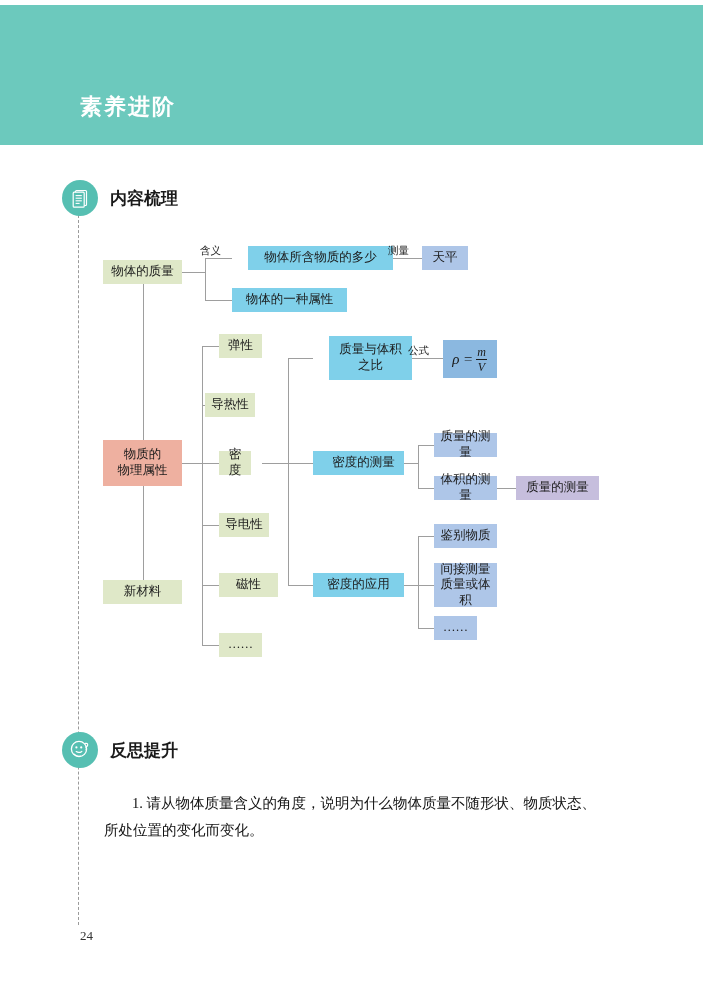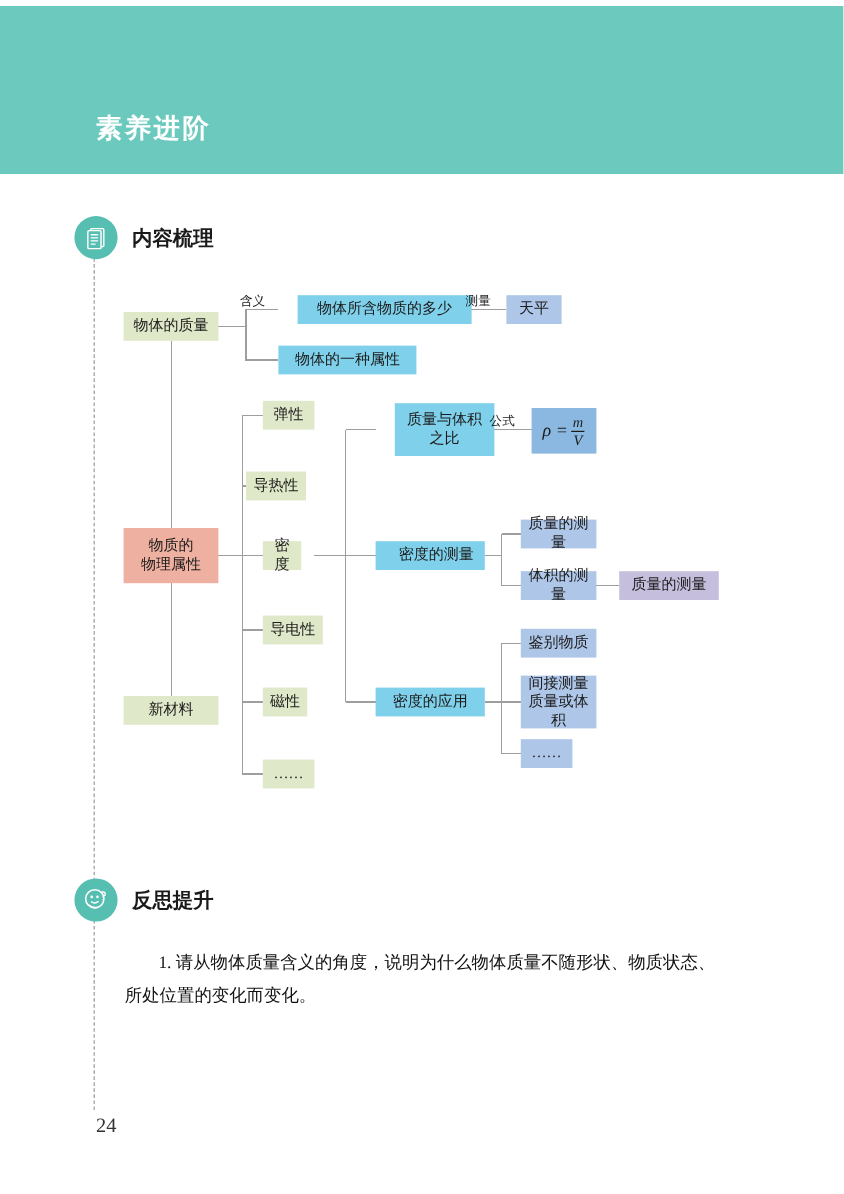--- a/index.html
+++ b/index.html
@@ -141,21 +141,21 @@
     color: #111111;
     text-indent: 28px;
     font-family: "Liberation Serif", "DejaVu Serif", serif;
   }
 
   
   .page-num {
     position: absolute;
     left: 80px;
     top: 928px;
-    font-size: 17px;
+    font-size: 13px;
     color: #333333;
     font-family: "Liberation Serif", "DejaVu Serif", serif;
   }
 </style>
 </head>
 <body>
 
 <div class="header-band"></div>
 <div class="header-title">素养进阶</div>
 
@@ -236,21 +236,21 @@
 
 <div class="node n-salmon" style="left:103px; top:440px; width:79px; height:46px;">物质的
 物理属性</div>
 
 <div class="node n-green" style="left:103px; top:580px; width:79px; height:24px;">新材料</div>
 
 <div class="node n-green" style="left:219px; top:334px; width:43px; height:24px;">弹性</div>
 <div class="node n-green" style="left:205px; top:393px; width:50px; height:24px;">导热性</div>
 <div class="node n-green" style="left:219px; top:451px; width:32px; height:24px;">密度</div>
 <div class="node n-green" style="left:219px; top:513px; width:50px; height:24px;">导电性</div>
-<div class="node n-green" style="left:219px; top:573px; width:37px; height:24px;">磁性</div>
+<div class="node n-green" style="left:219px; top:573px; width:59px; height:24px;">磁性</div>
 <div class="node n-green" style="left:219px; top:633px; width:43px; height:24px;">……</div>
 
 <div class="node n-cyan" style="left:313px; top:336px; width:83px; height:44px;margin-left:16px;">质量与体积
 之比</div>
 
 <div class="edge-label" style="left:408px; top:344px;">公式</div>
 
 <div class="node n-formula" style="left:443px; top:340px; width:54px; height:38px;">
   <span>ρ =</span>
   <span class="frac">

